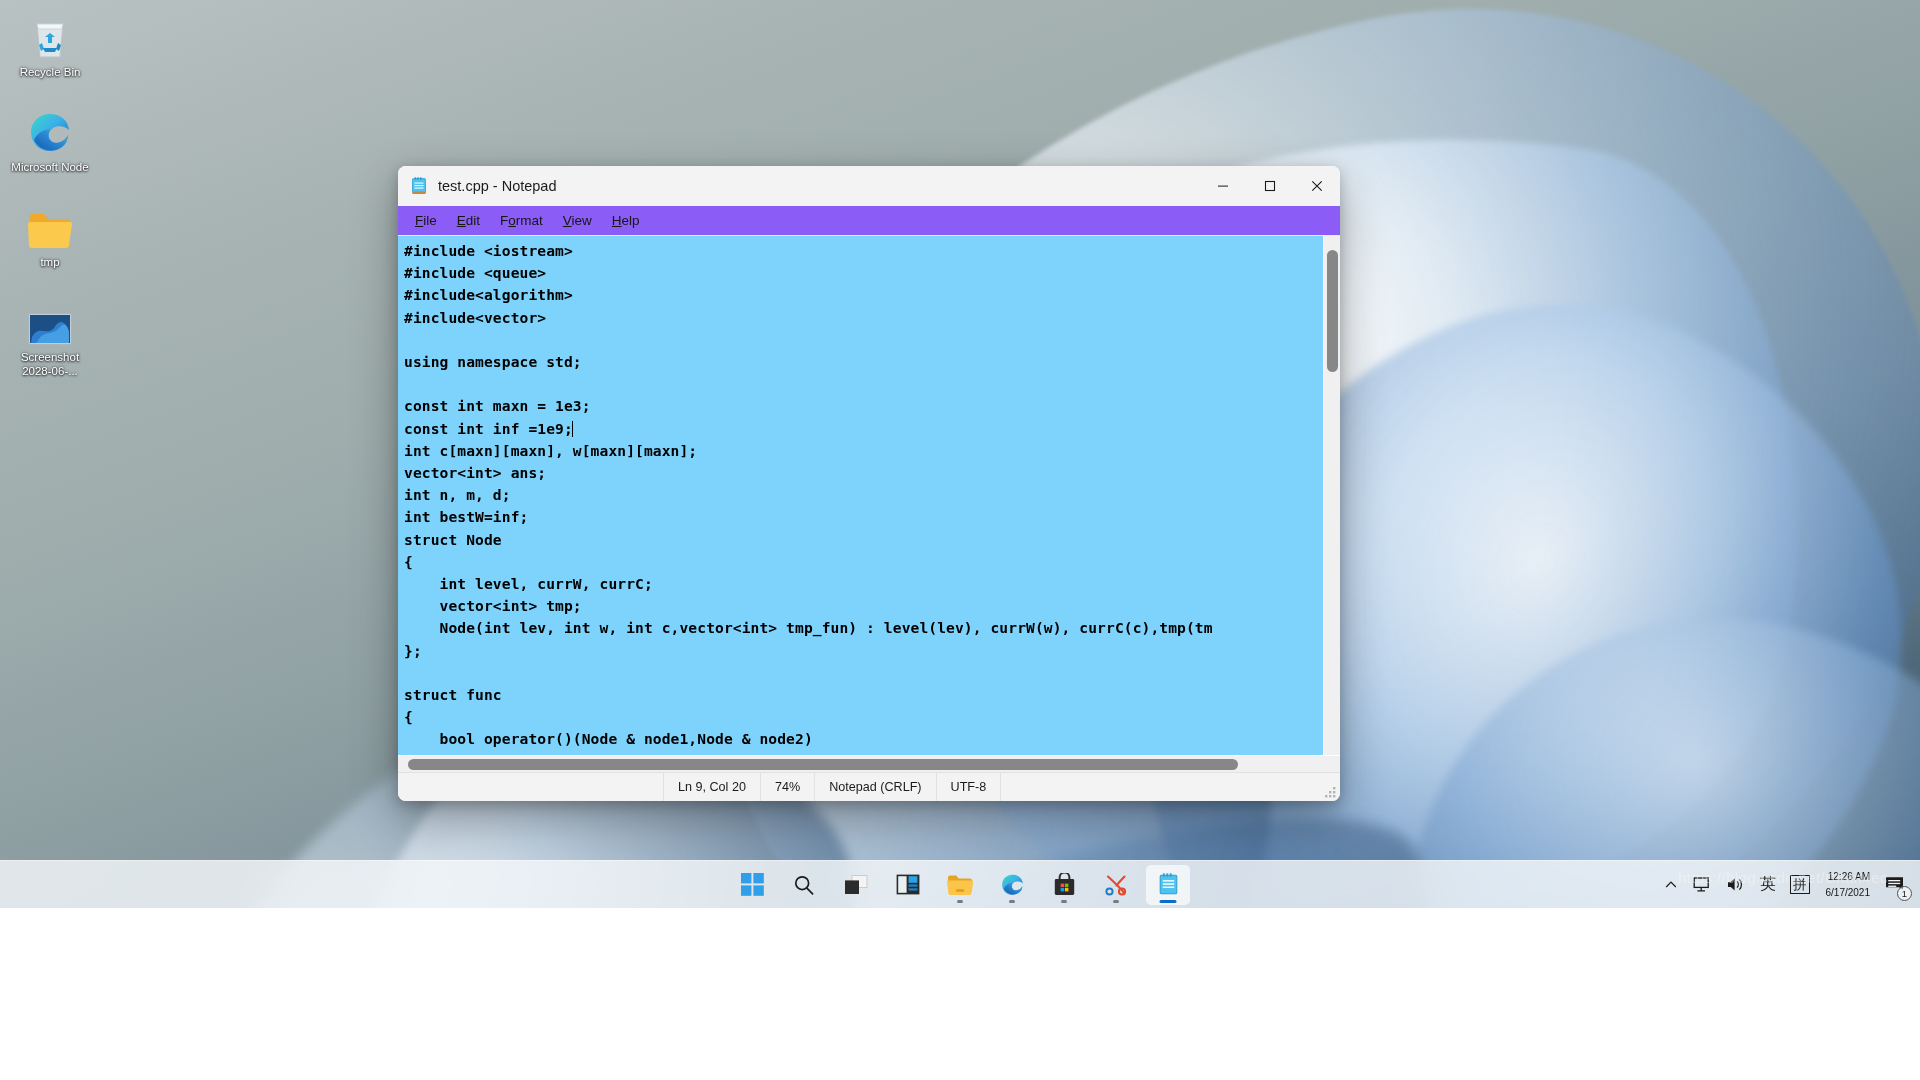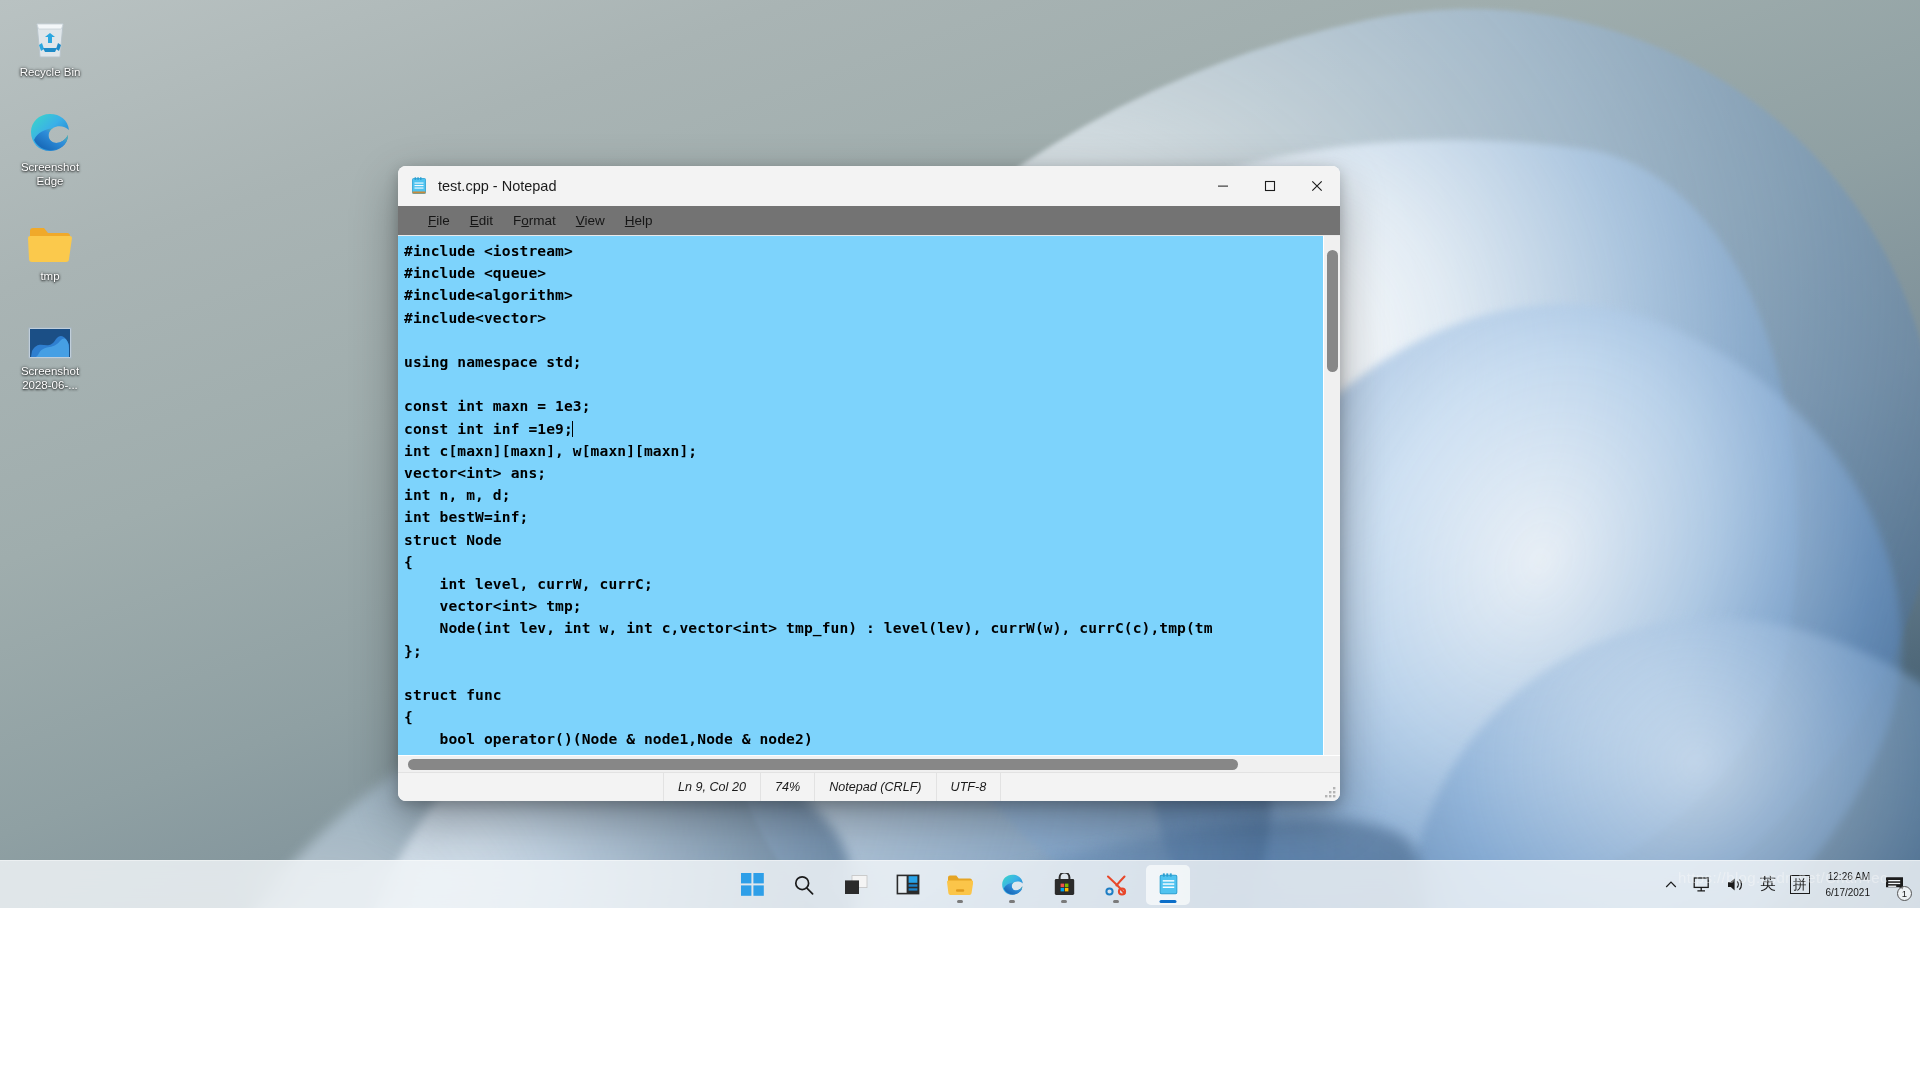--- a/index.html
+++ b/index.html
@@ -143,24 +143,24 @@
   }
   .win-btn {
     width: 47px; height: 40px;
     display: flex; align-items: center; justify-content: center;
     cursor: default;
   }
 
   #menubar {
     height: 30px;
     flex: 0 0 30px;
-    background: #737373;
-    display: flex;
-    align-items: center;
-    padding-left: 20px;
+    background: #8b5cf6;
+    display: flex;
+    align-items: center;
+    padding-left: 7px;
     border-bottom: 1px solid #eaeaea;
   }
   .menu-item {
     font-size: 13.5px;
     color: #161616;
     padding: 3px 10px;
     cursor: default;
     border-radius: 3px;
   }
   .menu-item u { text-decoration: underline; }
@@ -241,21 +241,20 @@
     color: #1b1b1b;
     position: relative;
   }
   .status-cell {
     height: 29px;
     display: flex;
     align-items: center;
     padding: 0 14px;
     border-right: 1px solid #e2e2e2;
     white-space: nowrap;
-    font-style: italic;
   }
   #status-spacer {
     flex: 0 0 266px;
     height: 29px;
     border-right: 1px solid #e2e2e2;
   }
   #resize-grip {
     position: absolute;
     right: 3px; bottom: 2px;
     width: 13px; height: 13px;
@@ -413,21 +412,21 @@
             <linearGradient id="edgeB" x1="0" y1="1" x2="1" y2="0">
               <stop offset="0%" stop-color="#0f5bab"></stop>
               <stop offset="60%" stop-color="#2f8fdb"></stop>
               <stop offset="100%" stop-color="#7ddc7a"></stop>
             </linearGradient>
           </defs>
           <path d="M41 26 C41 36 32 42 23 42 C12 42 4 34 4 23 C4 13 12 5 23 5 C33 5 41 11 42 21 C38 17 31 16 26 19 C21 22 20 28 24 32 C28 36 37 34 41 26 Z" fill="url(#edgeA)"></path>
           <path d="M7 31 C11 39 19 42 26 41 C35 40 41 33 41 26 C37 34 28 36 24 32 C20 28 21 22 26 19 C19 20 10 23 7 31 Z" fill="url(#edgeB)"></path>
         </svg>
       </div>
-      <div class="label">Screenshot Edge</div>
+      <div class="label">Microsoft Node</div>
     </div>
 
     <div class="desk-icon">
       <div class="glyph">
         <svg width="46" height="40" viewBox="0 0 46 40">
           <path d="M3 7 a3 3 0 0 1 3 -3 h11 l4 5 h19 a3 3 0 0 1 3 3 v3 H3 Z" fill="#f0a92a"></path>
           <path d="M3 12 h40 a2 2 0 0 1 2 2 l-3 21 a3 3 0 0 1 -3 3 H5 a3 3 0 0 1 -3 -3 L1 14 a2 2 0 0 1 2 -2 Z" fill="#fbc94c"></path>
         </svg>
       </div>
       <div class="label">tmp</div>

